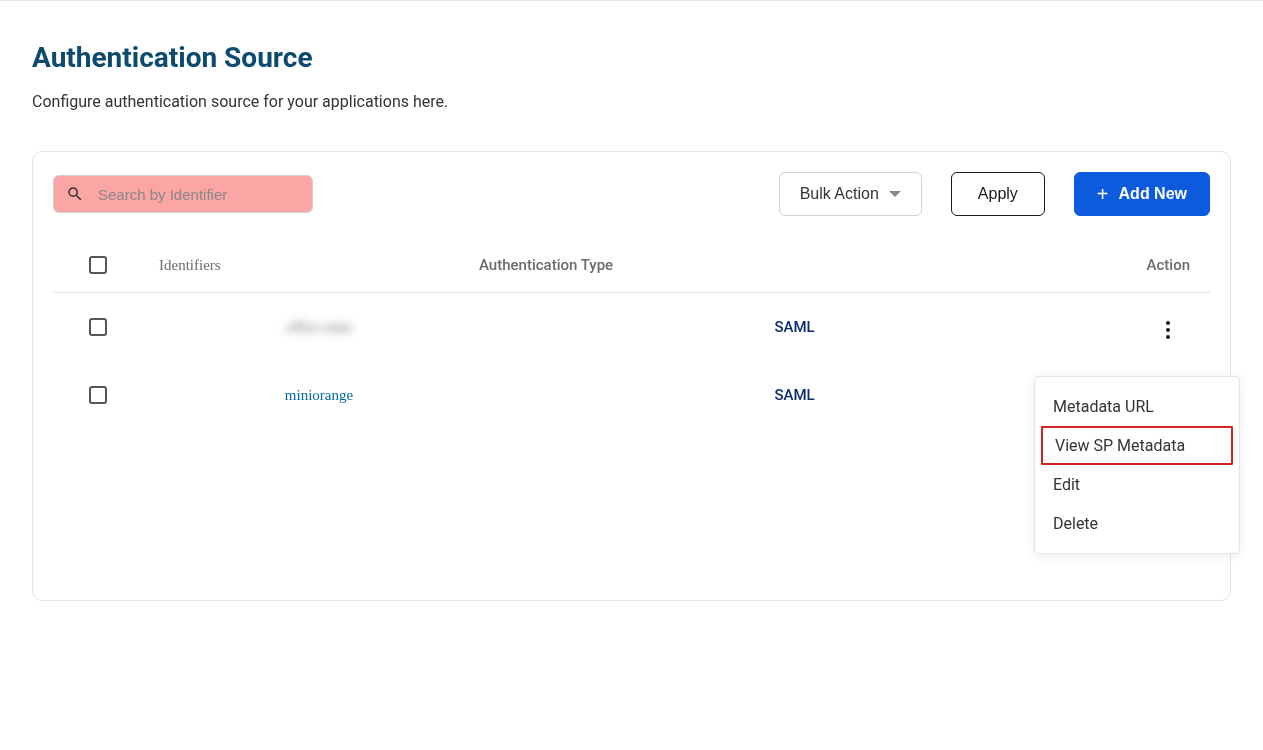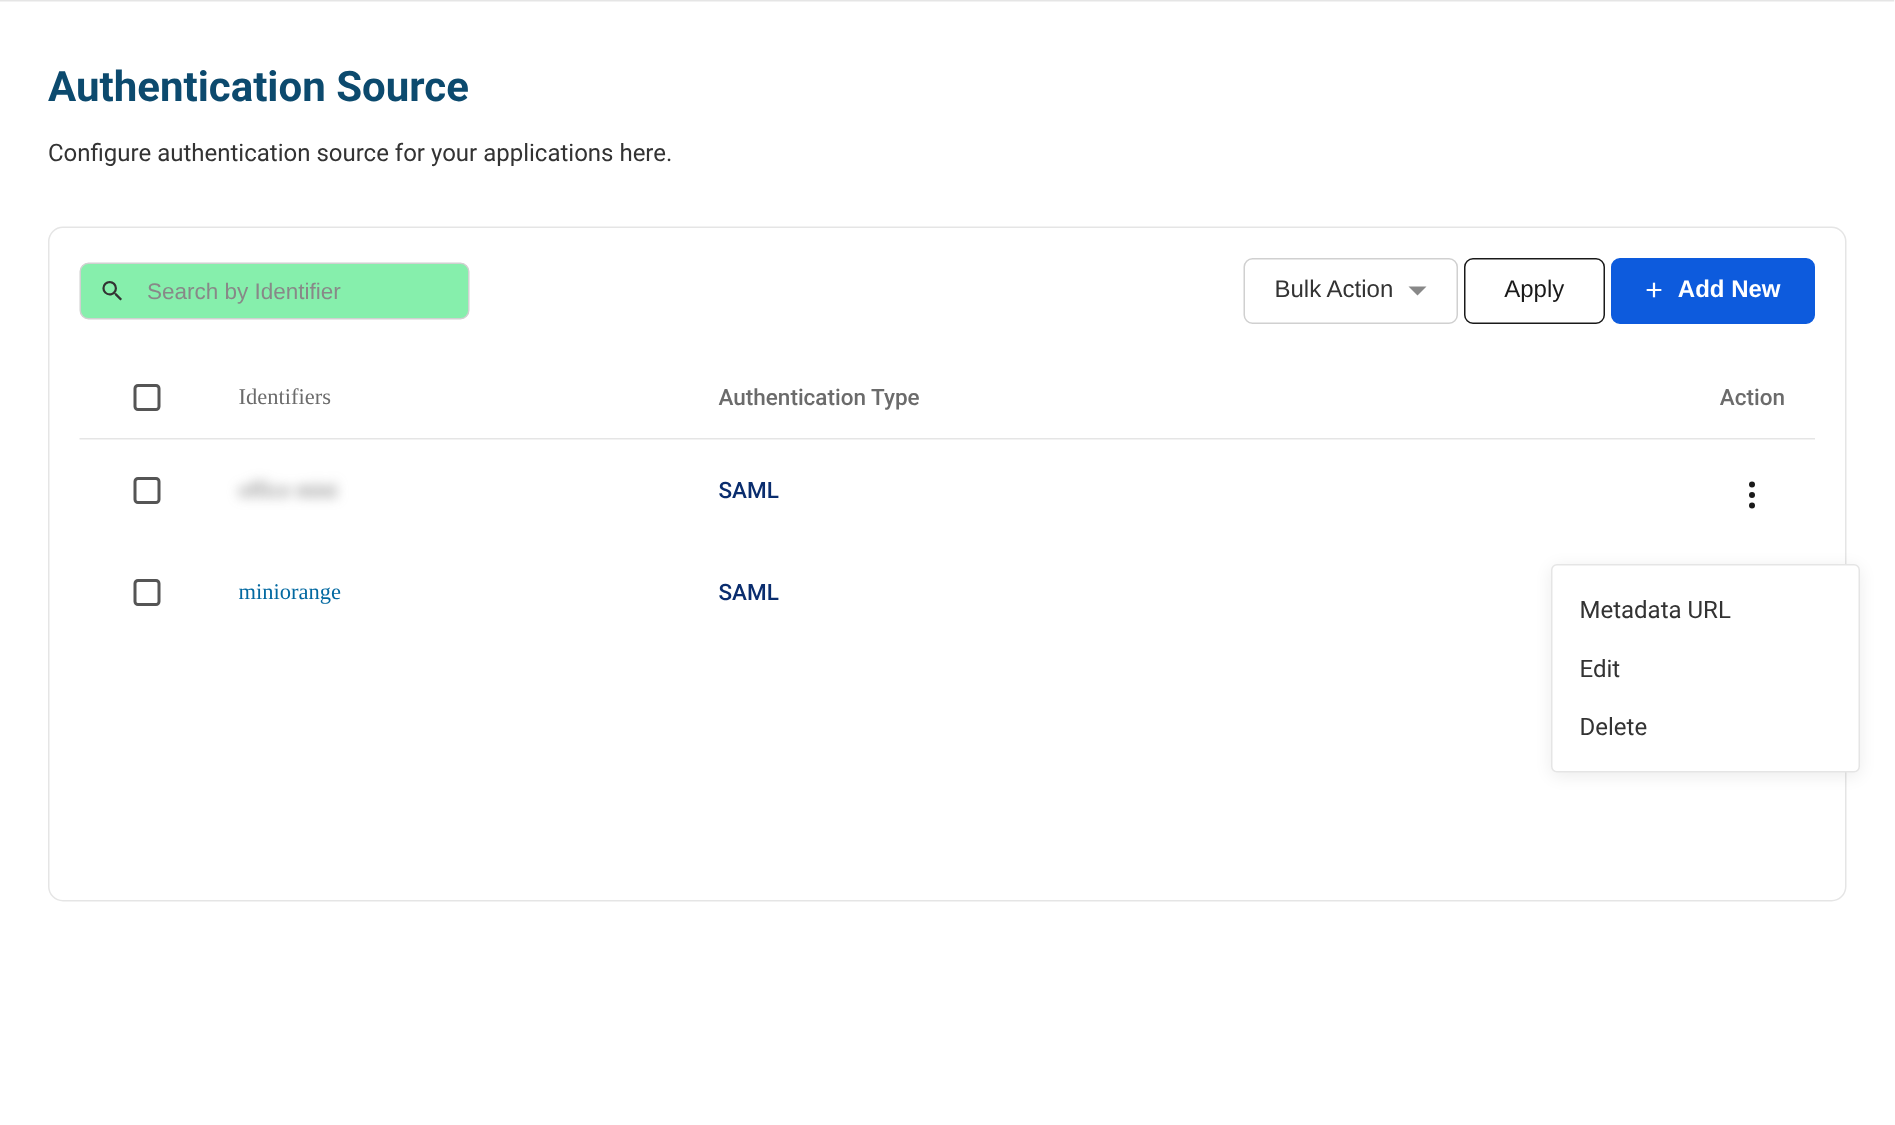--- a/index.html
+++ b/index.html
@@ -46,31 +46,31 @@
       justify-content: space-between;
       margin-bottom: 40px;
     }
     .toolbar-left {
       display: flex;
       align-items: center;
     }
     .toolbar-right {
       display: flex;
       align-items: center;
-      gap: 4px;
+      gap: 29px;
     }
     .search-box {
       display: flex;
       align-items: center;
       border: 1px solid #d0d0d0;
       border-radius: 6px;
       padding: 8px 12px;
       width: 260px;
       height: 38px;
-      background: #86efac;
+      background: #fca5a5;
     }
     .search-icon-svg {
       width: 18px;
       height: 18px;
       fill: #333;
       margin-right: 14px;
     }
     .search-input {
       border: none;
       outline: none;
@@ -160,20 +160,21 @@
       border-radius: 3px;
       background: #fff;
       cursor: pointer;
     }
     .table-row {
       display: flex;
       align-items: center;
       padding: 18px 20px 18px 36px;
       font-size: 15px;
       position: relative;
+      text-align: center;
     }
     .identifier-text {
       color: #0369a1;
     }
     .identifier-blurred {
       filter: blur(4px);
       color: #666;
       user-select: none;
     }
     .auth-type-text {
@@ -303,15 +304,16 @@
             <span class="kebab-dot"></span>
           </span>
         </div>
       </div>
     </div>
   </div>
 </div>
 
 <div class="dropdown-menu">
   <div class="dropdown-item">Metadata URL</div>
+  <div class="dropdown-item highlighted">View SP Metadata</div>
   <div class="dropdown-item">Edit</div>
   <div class="dropdown-item">Delete</div>
 </div>
 
 </body></html>

